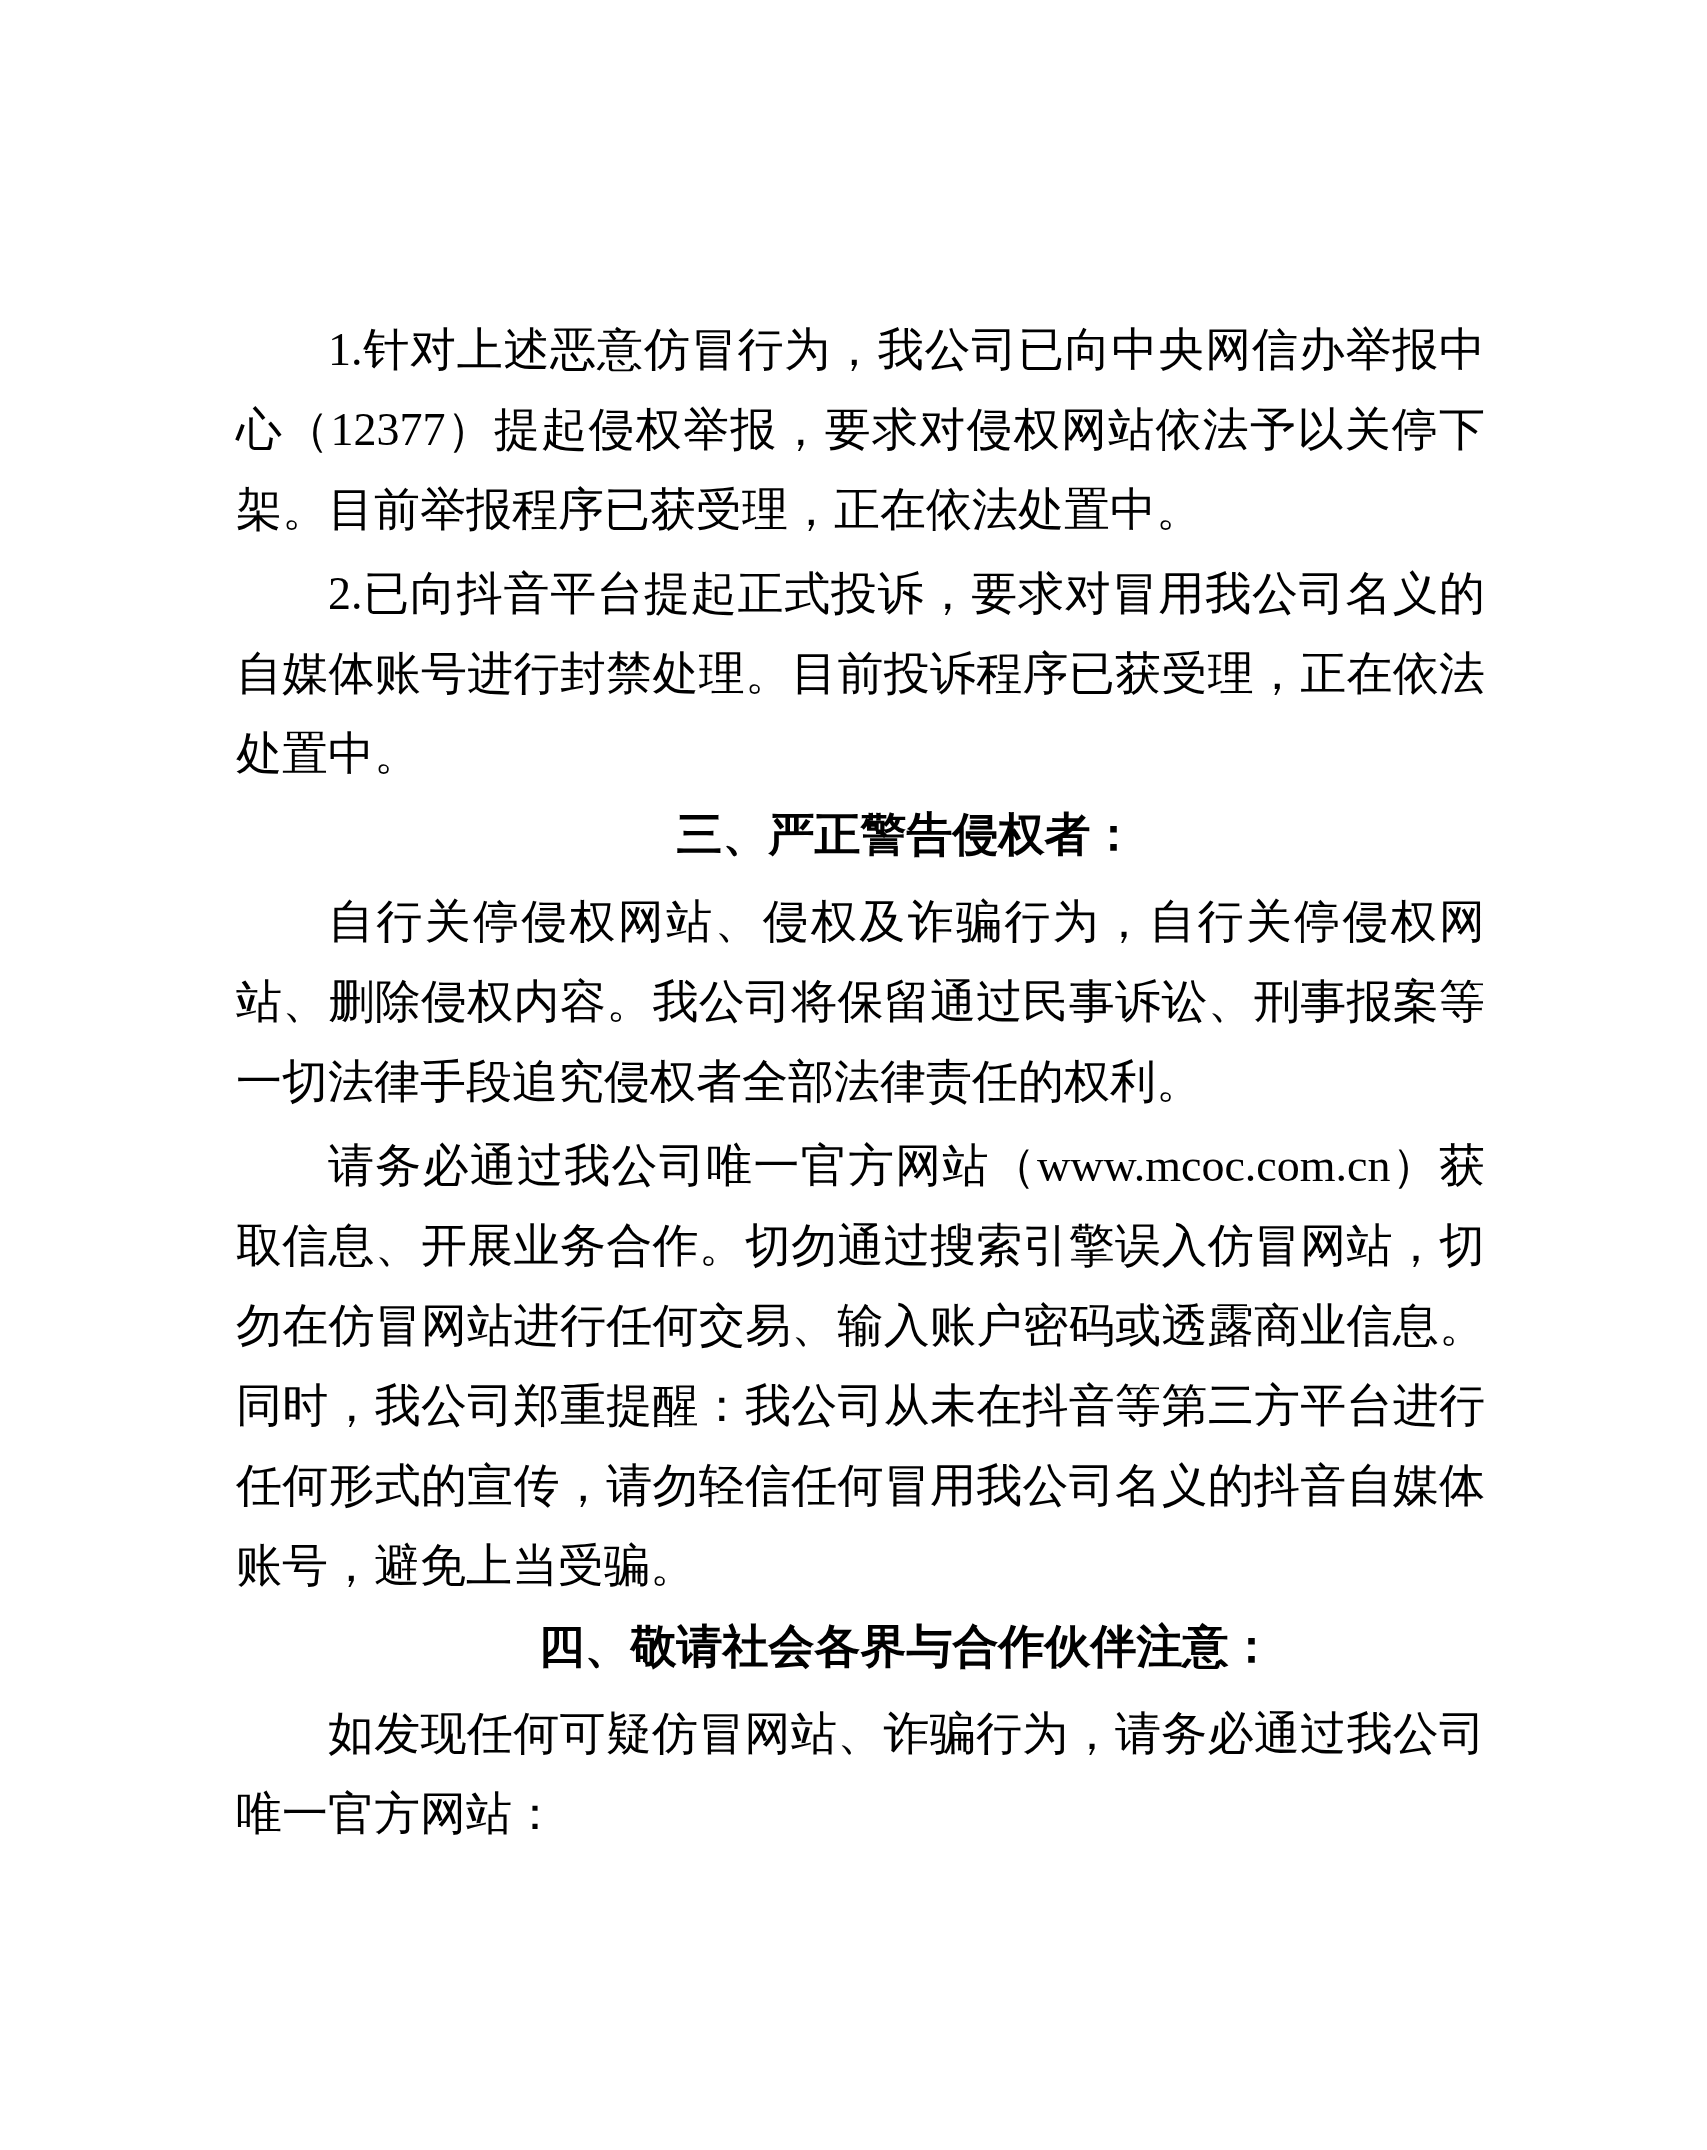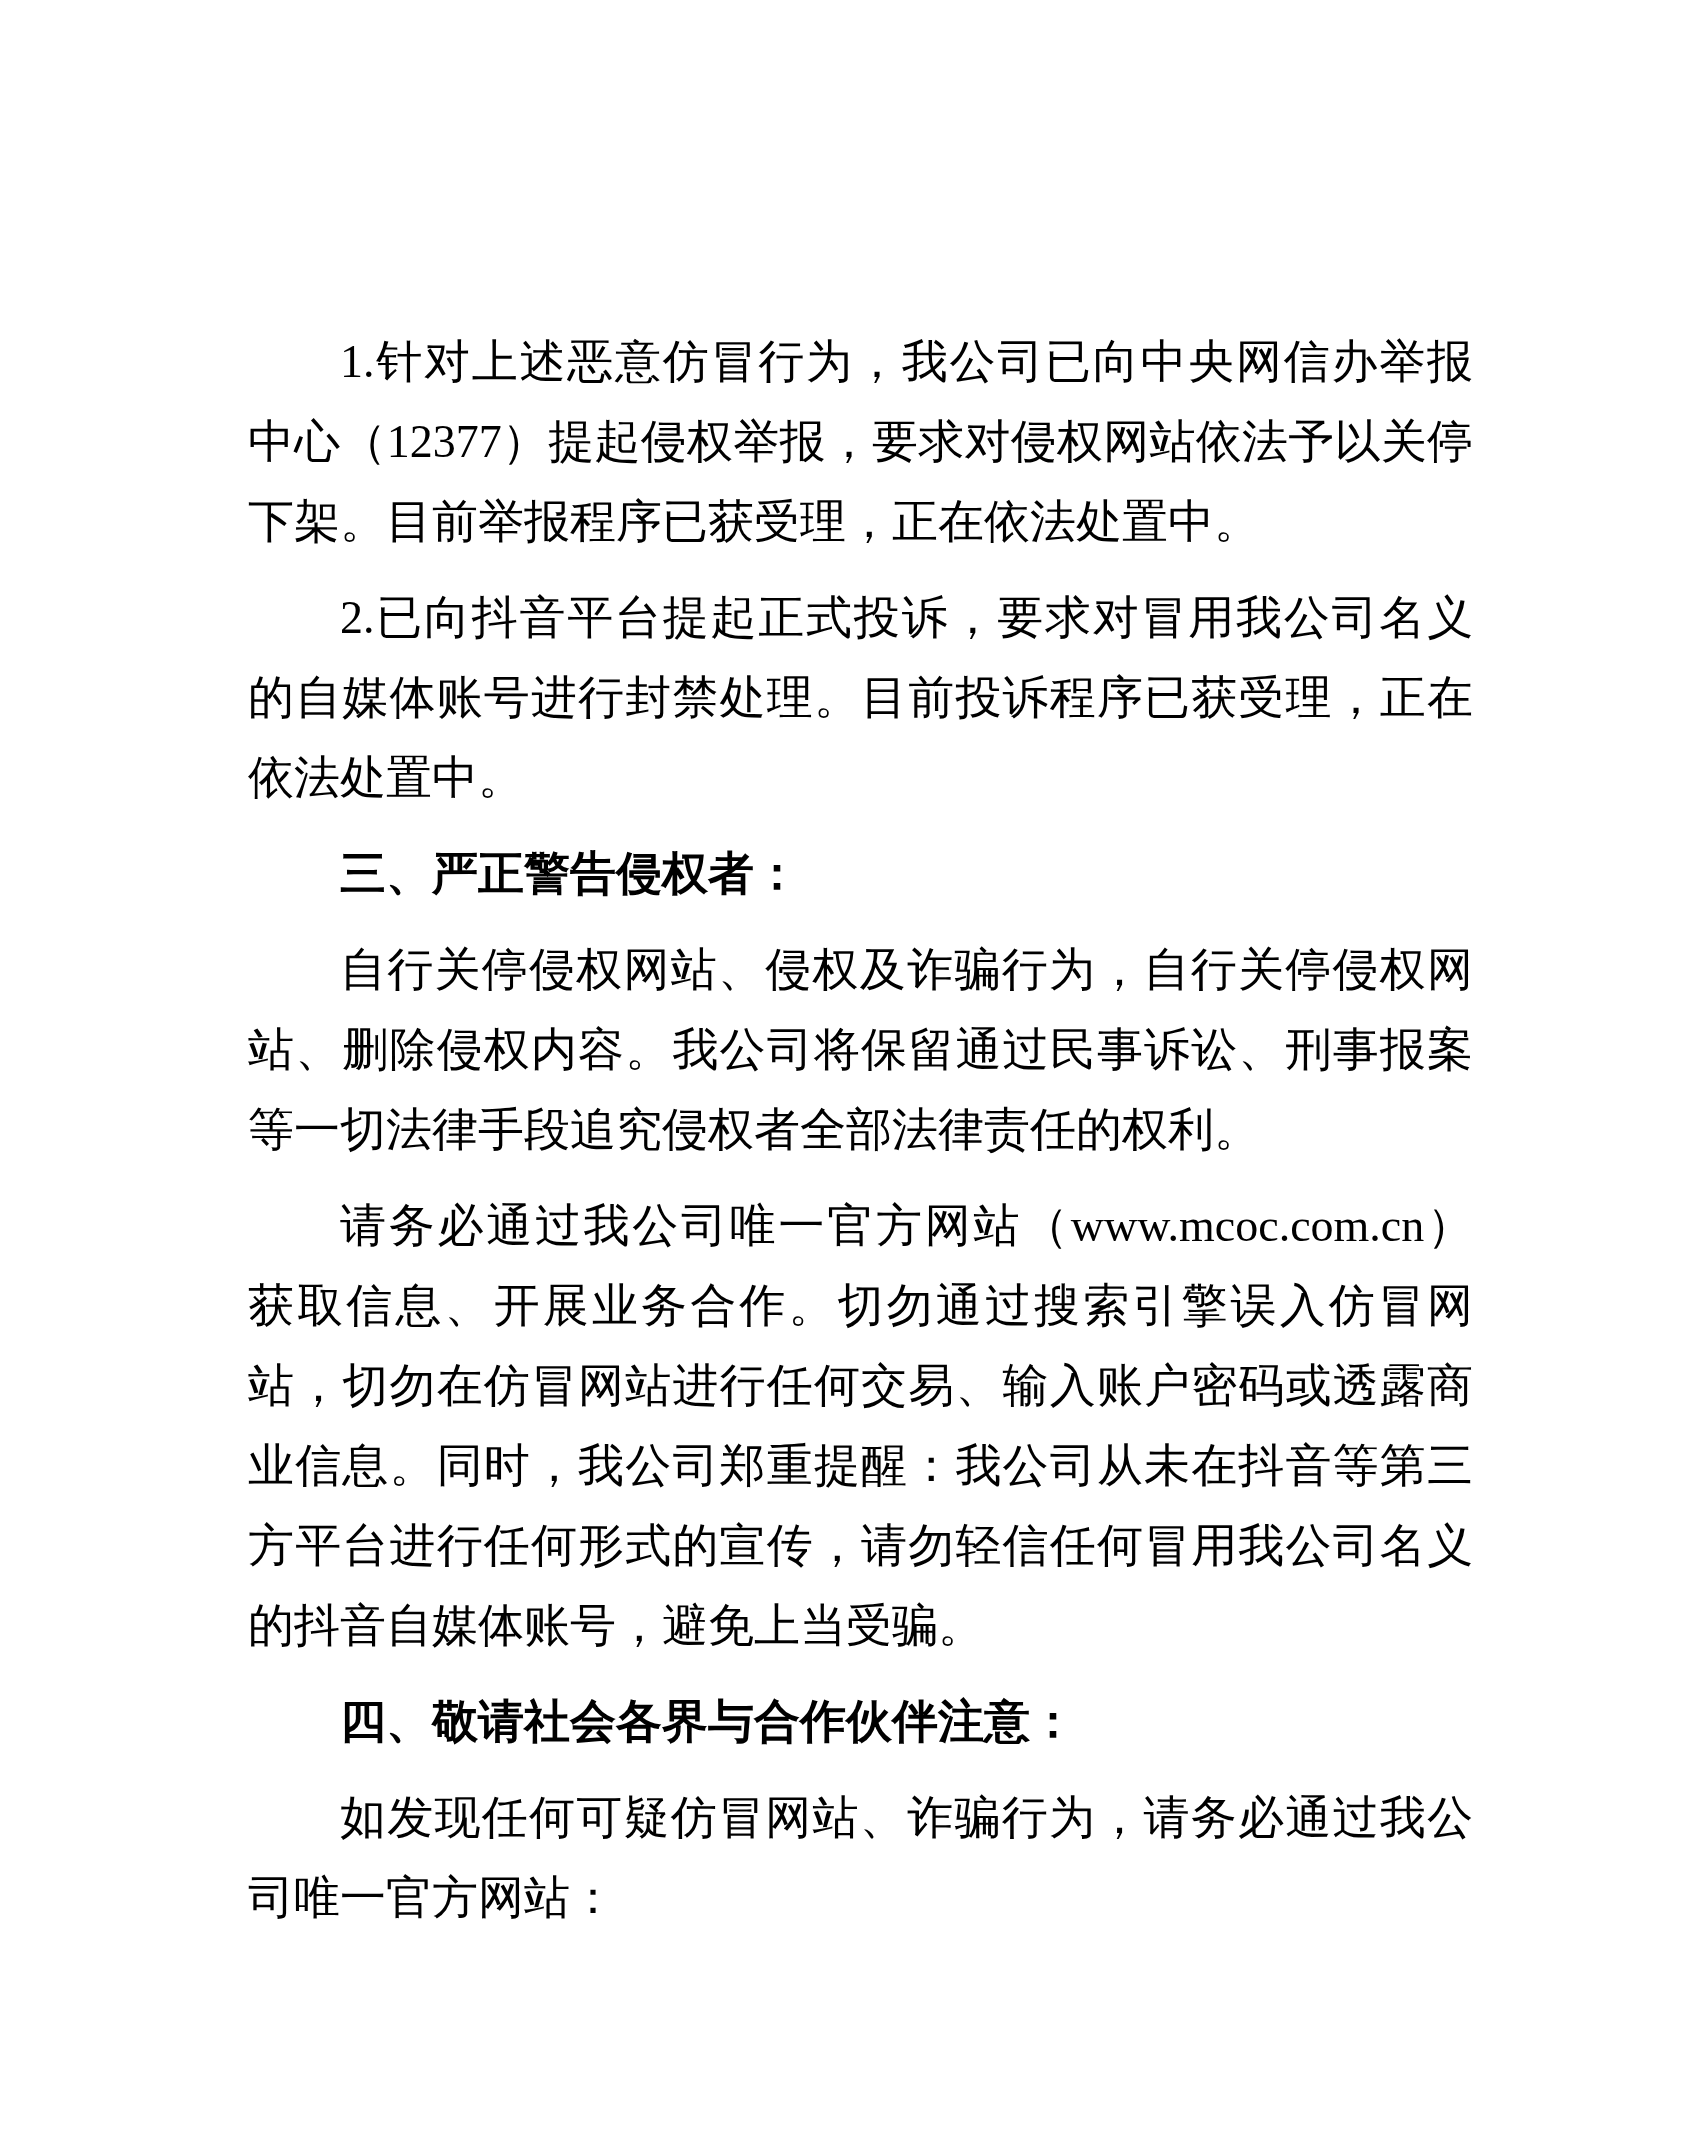--- a/index.html
+++ b/index.html
@@ -16,33 +16,33 @@
     font-family: "Liberation Serif", "DejaVu Serif", serif;
     overflow: hidden;
   }
   .content {
     position: absolute;
     left: 232px;
     top: 306px;
     width: 1257px;
   }
   .para {
-    margin: 16px;
+    margin: 4px;
     font-size: 46px;
     line-height: 80px;
     text-align: justify;
     text-justify: inter-ideograph;
     text-indent: 2em;
     word-break: break-all;
     letter-spacing: 0;
   }
   .para.heading {
-    font-family: Liberation Serif, serif;
+    font-family: Liberation Mono, monospace;
     font-weight: bold;
-    text-align: left;
+    text-align: center;
   }
   .footer {
     position: absolute;
     top: 2131px;
     left: 0;
     width: 100%;
     text-align: center;
     font-size: 39px;
     line-height: 73px;
     font-family: "Liberation Serif", "DejaVu Serif", serif;

